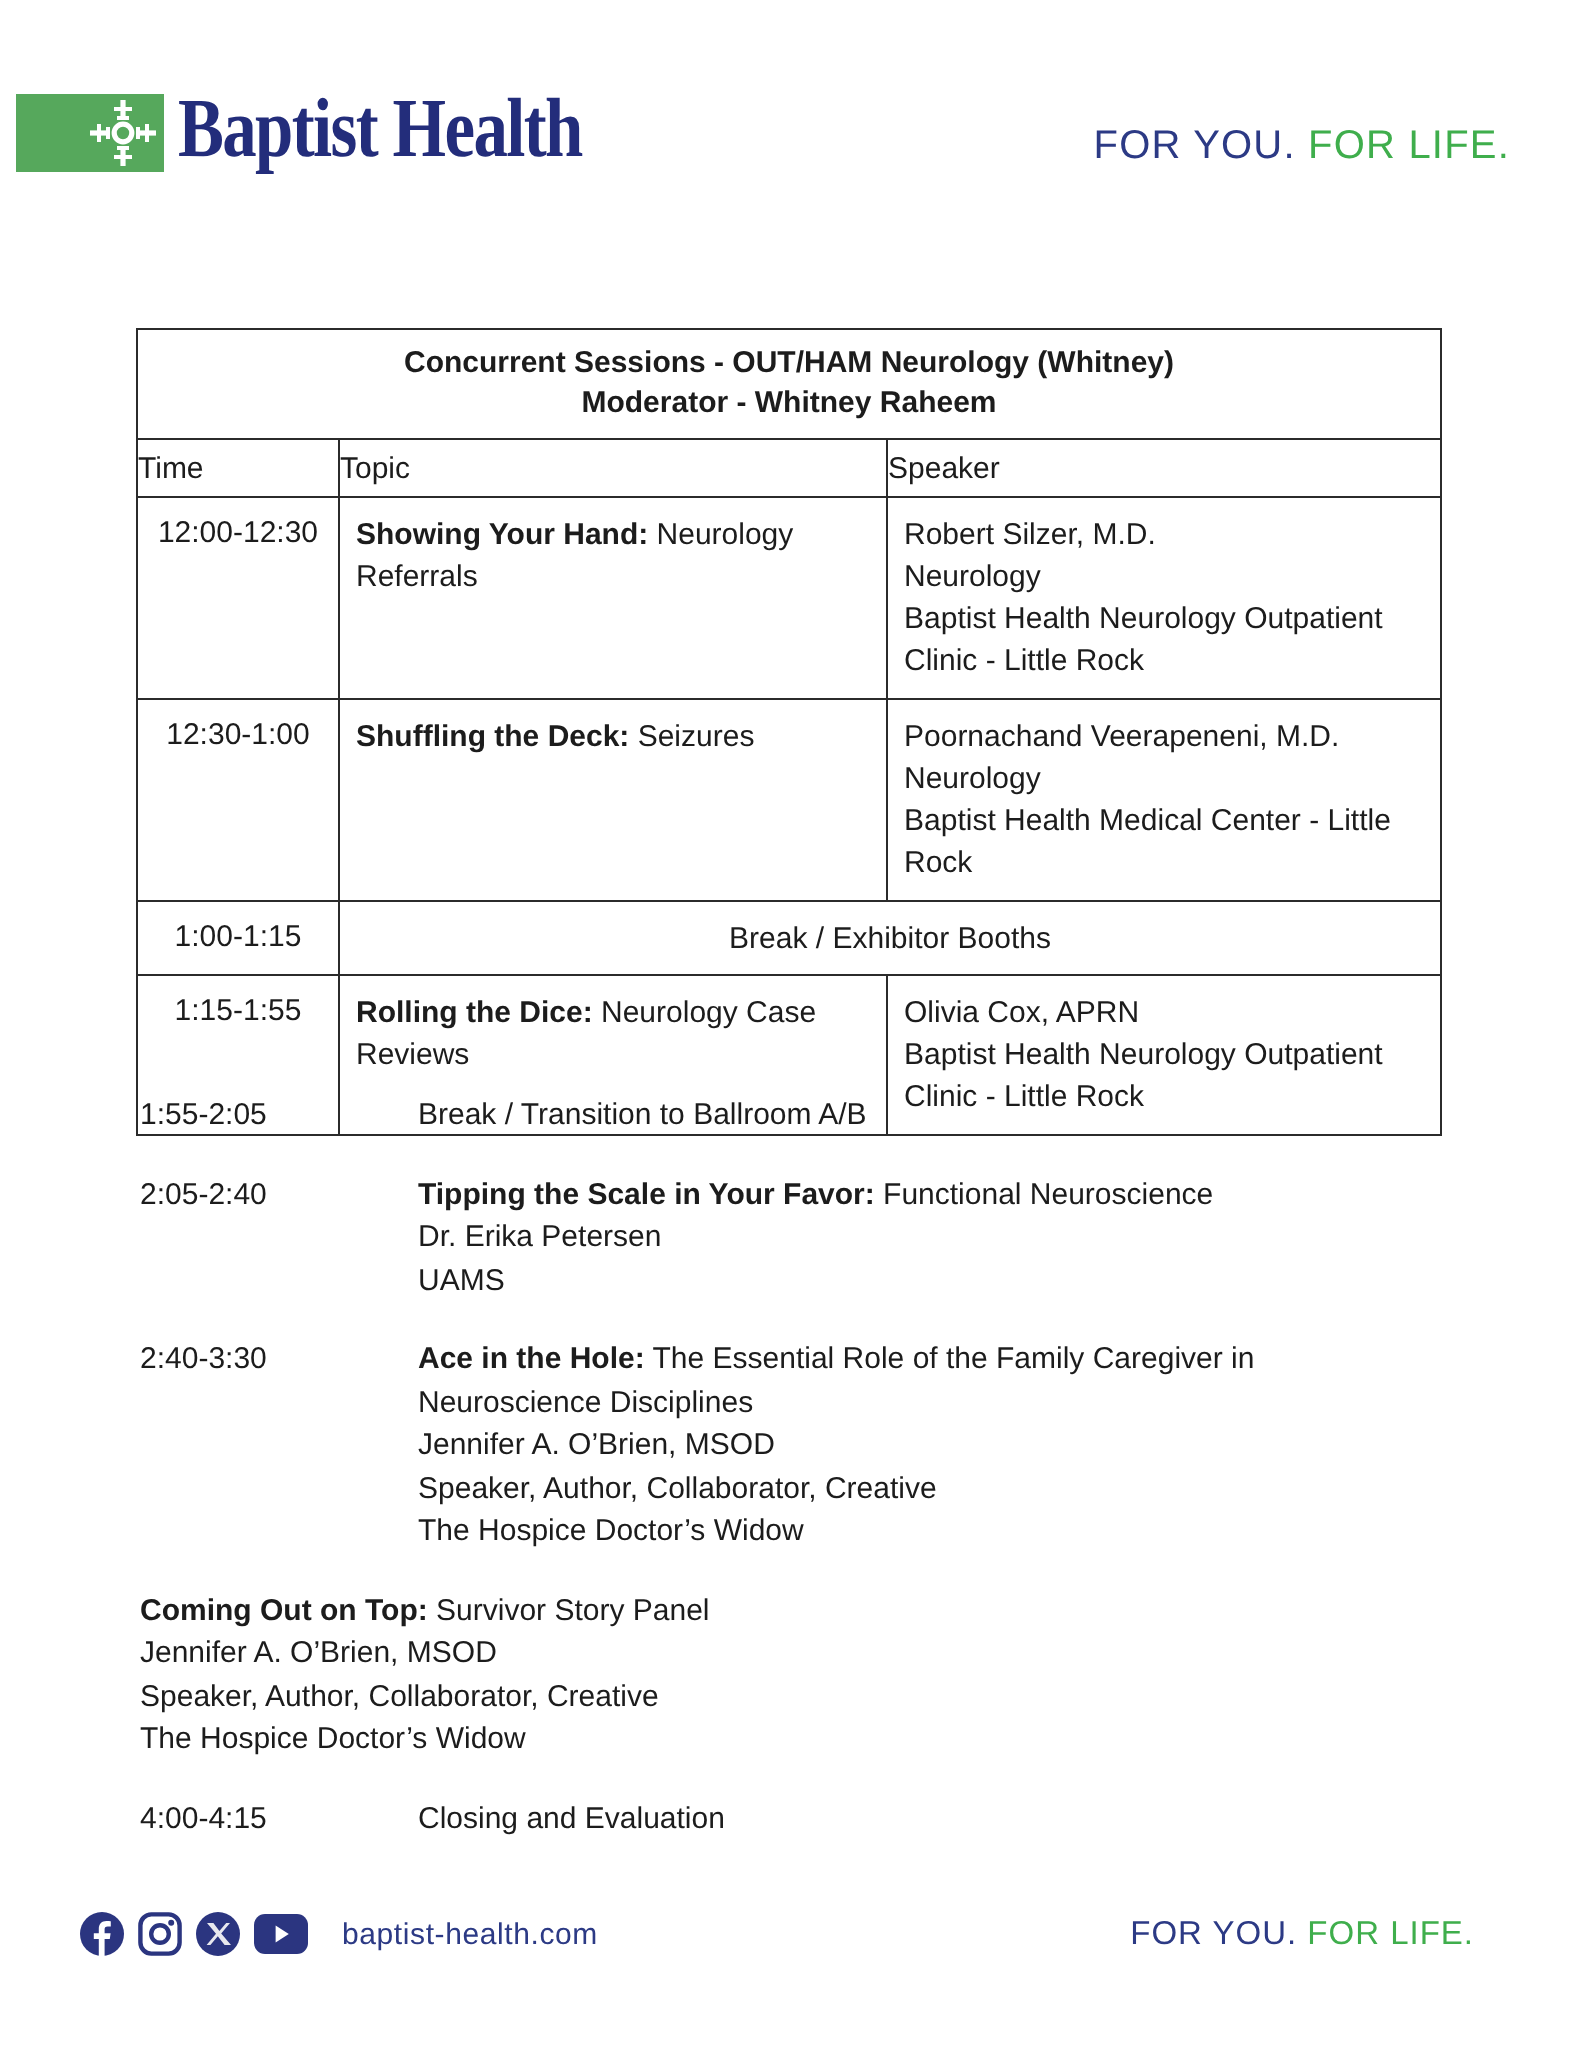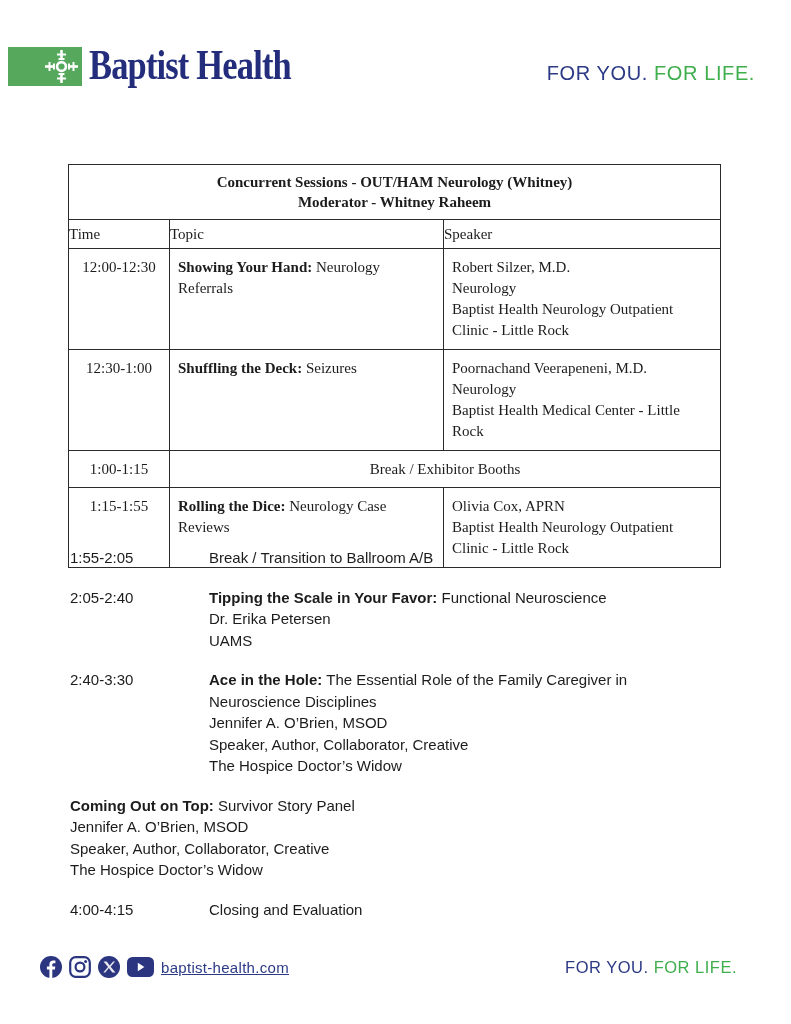--- a/index.html
+++ b/index.html
@@ -16,39 +16,39 @@
   .tagline { position:absolute; top:62px; right:36px; font-size:20px; letter-spacing:0.6px; white-space:nowrap; }
   .tagline .t-navy { color:#2c3a85; }
   .tagline .t-green { color:#3fae4c; }
 
   
   table.sessions { position:absolute; left:68px; top:164px; width:652px;
                    border-collapse:collapse; table-layout:fixed; font-size:15px; }
   table.sessions col.c-time { width:101px; }
   table.sessions col.c-topic { width:274px; }
   table.sessions col.c-speaker { width:277px; }
-  table.sessions th, table.sessions td { border:1.5px solid #2b2b2b;font-family:Liberation Serif, serif; }
+  table.sessions th, table.sessions td { border:1.5px solid #2b2b2b; }
   th.tbl-title { height:55px; text-align:center; font-weight:bold; font-size:15px; line-height:20px; vertical-align:middle; }
   tr.cols th { height:29px; font-weight:normal; font-size:15px; text-align:left; vertical-align:middle; }
   td.cell-time { text-align:center; vertical-align:top; padding:8px 2px; line-height:20px; }
   td.cell-topic { vertical-align:top; padding:8px 8px; line-height:21px; }
   td.cell-speaker { vertical-align:top; padding:8px 8px; line-height:21px; }
   td.cell-break { text-align:center; vertical-align:middle; padding:4px 2px; }
   tr.r0 { height:94px; } tr.r1 { height:84px; } tr.r2 { height:30px;margin-left:12px; } tr.r3 { height:70px; }
 
   
   .agenda { position:absolute; left:70px; top:547px; width:620px; font-size:15px; }
   .agenda-item { display:flex; margin-bottom:18px; line-height:21.5px; }
   .agenda-time { width:139px; flex:0 0 139px; }
   .agenda-desc { flex:1; max-width:462px; }
 
   
   .footer-social { position:absolute; left:40px; top:956px; display:flex; align-items:center; }
   .footer-social .icon { margin-right:7px; display:flex; align-items:center; }
-  .site { color:#2c3a85; font-size:15px; letter-spacing:0.3px;text-decoration:underline; }
+  .site { margin-left:10px; color:#2c3a85; font-size:15px; letter-spacing:0.3px; }
   .footer-tagline { position:absolute; right:54px; top:958px; font-size:16.5px; letter-spacing:0.5px; white-space:nowrap; }
   b { font-weight:bold; }
 </style>
 </head>
 <body>
 
 <div class="page">
 
   <div class="logo-mark">
     <span>

